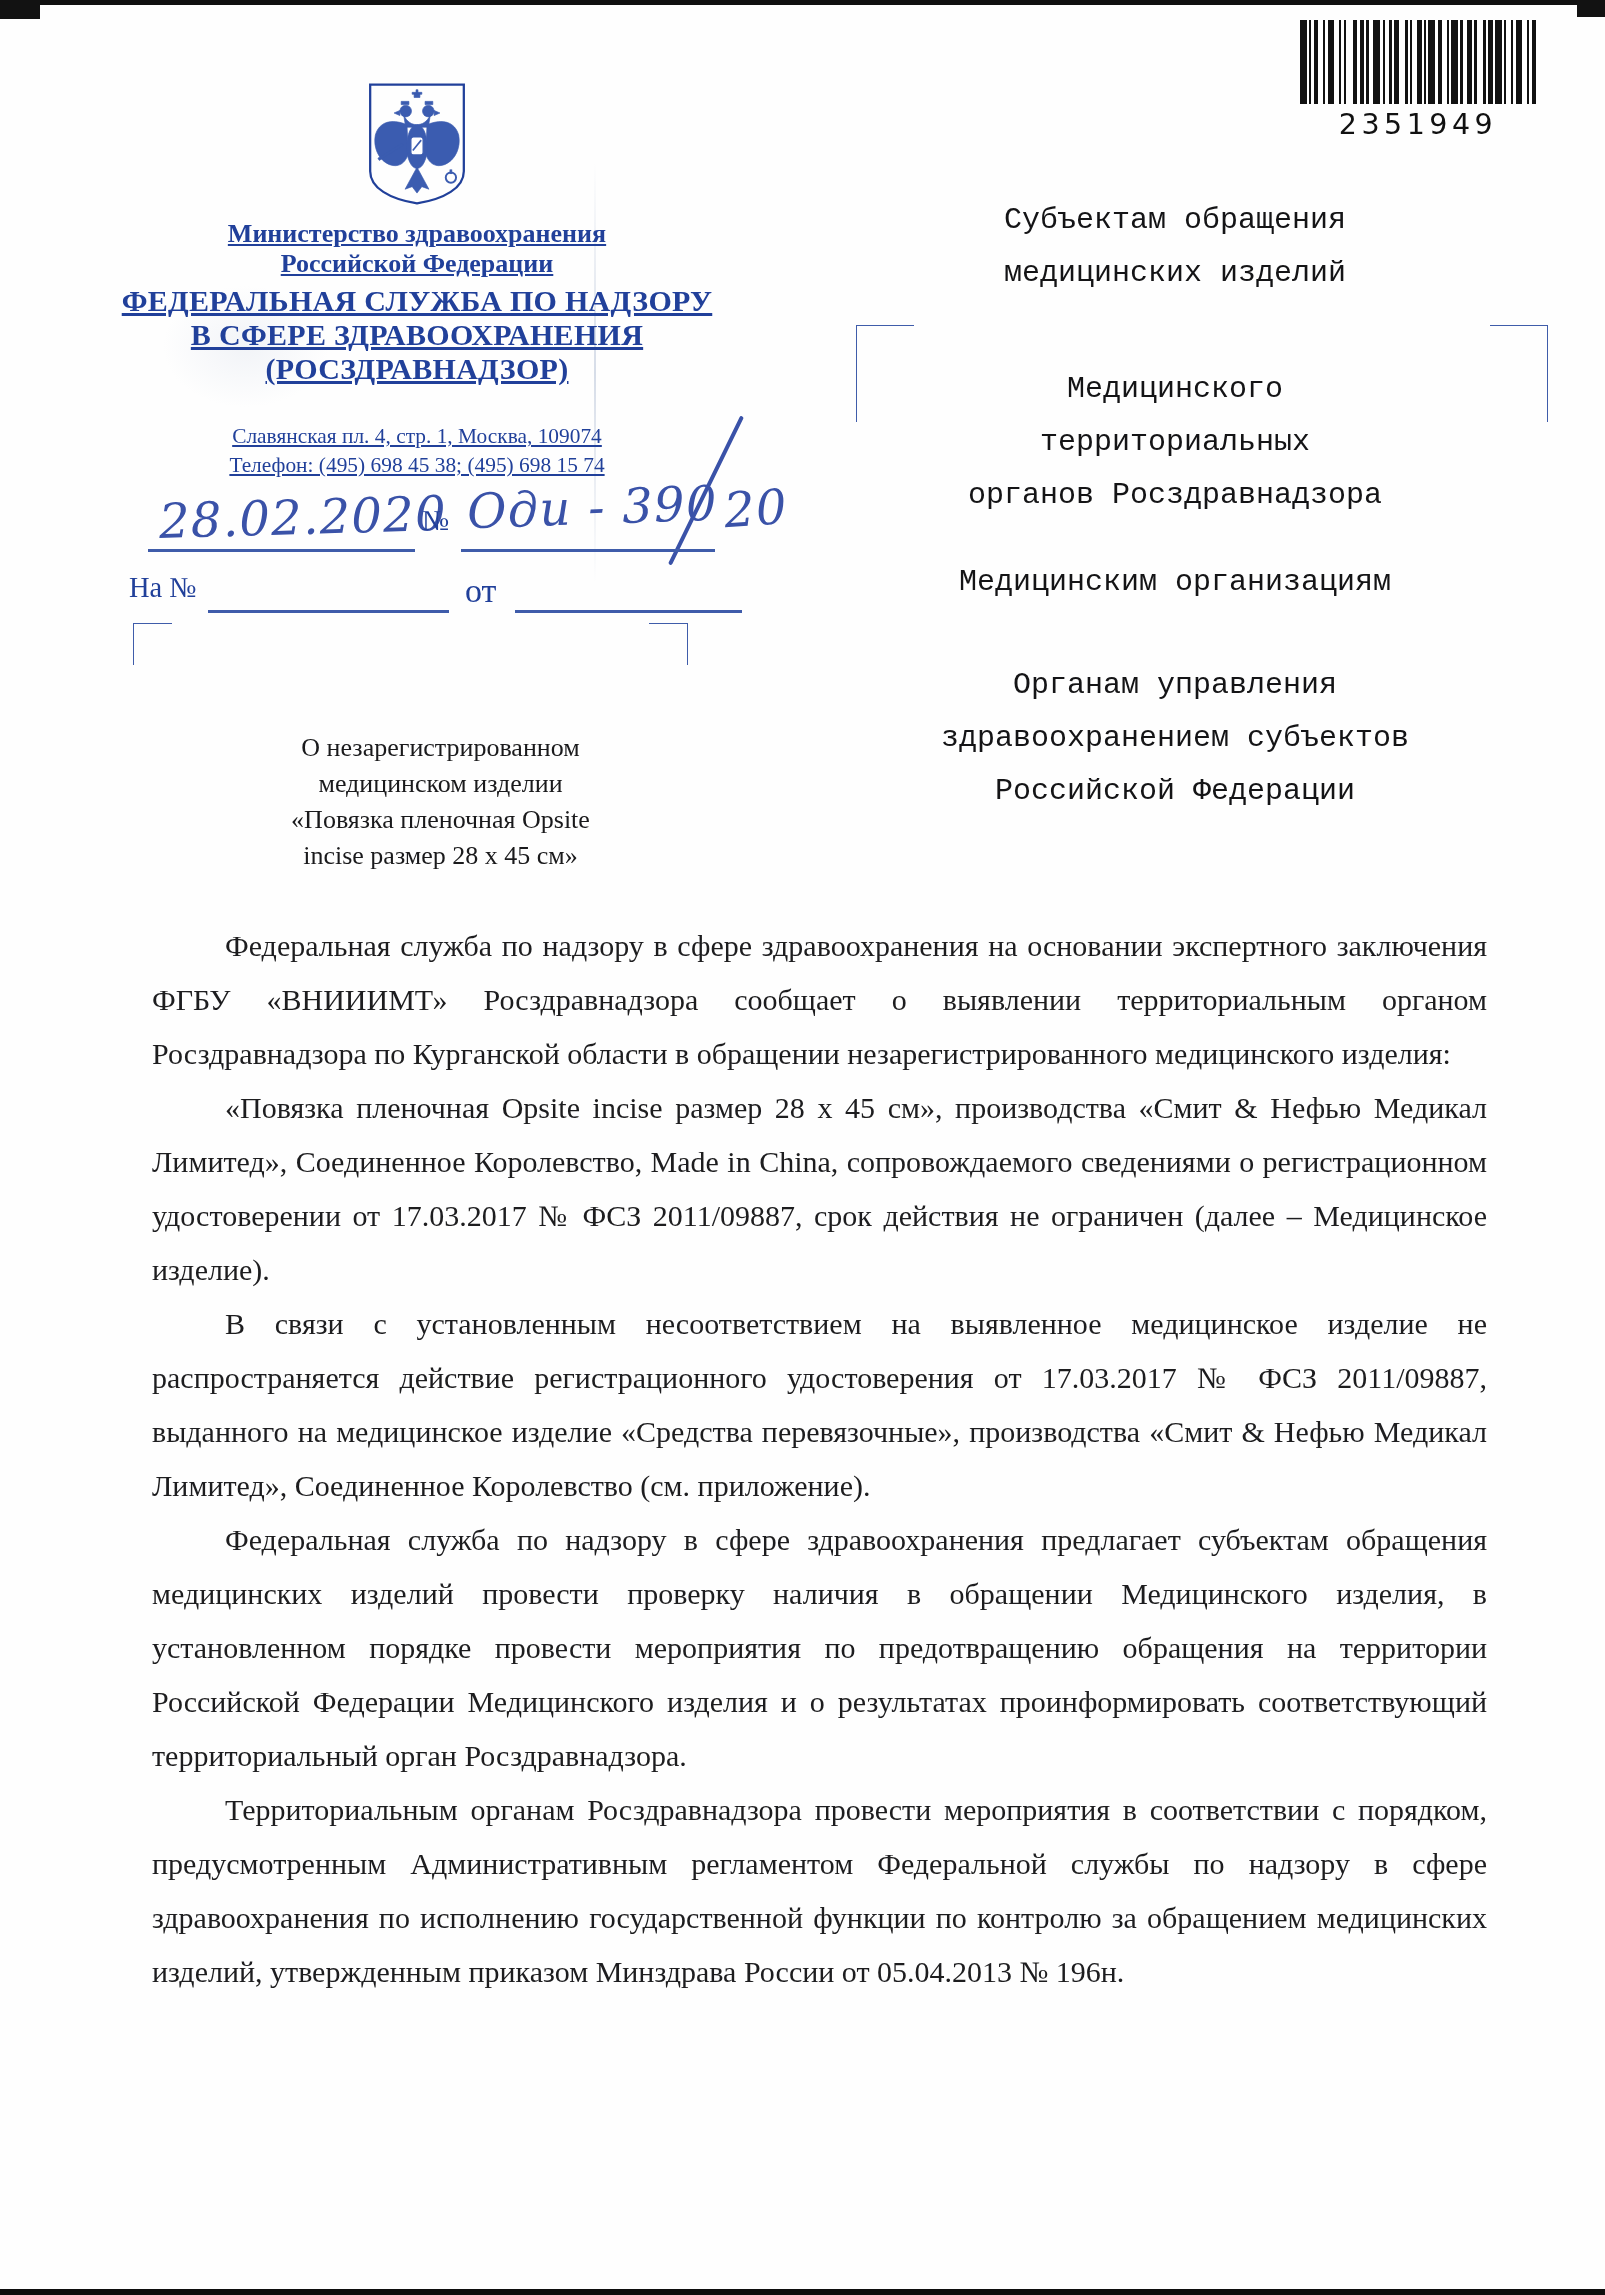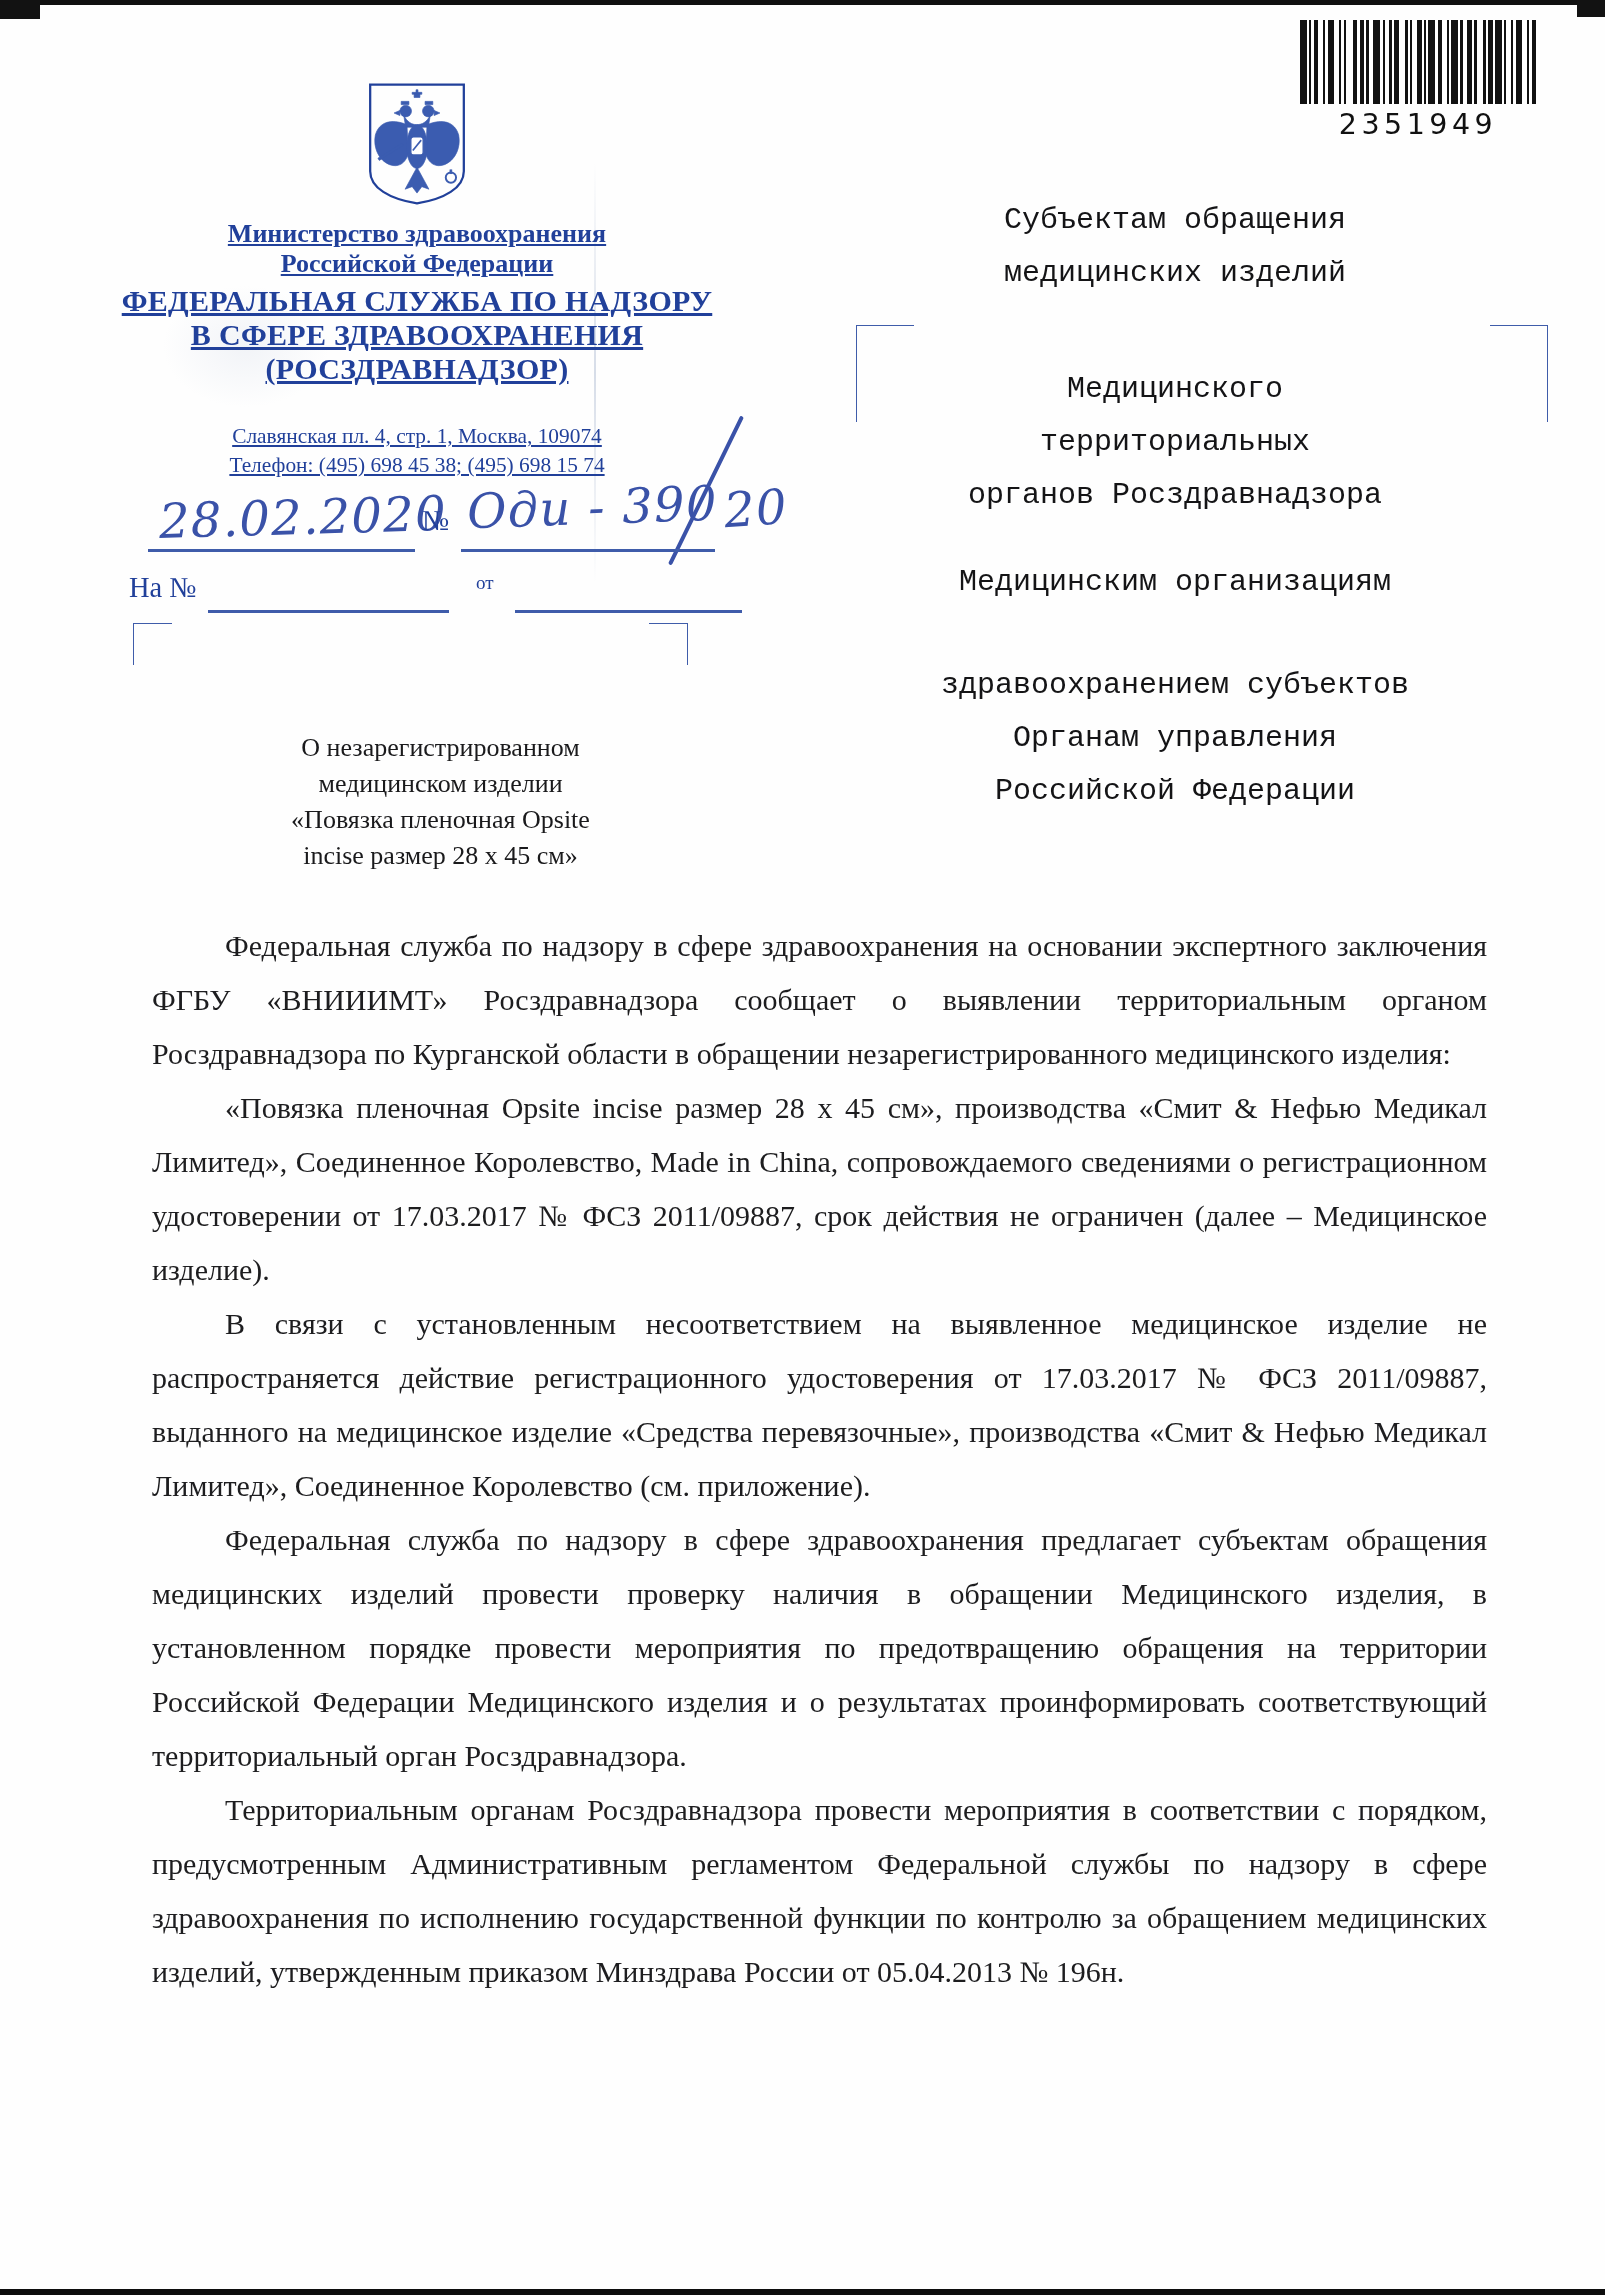--- a/index.html
+++ b/index.html
@@ -45,21 +45,21 @@
   .hw-number { position:absolute; left:467px; top:479px; font-size:48px; transform:rotate(-2deg); }
   .hw-20     { position:absolute; left:724px; top:480px; font-size:48px; transform:rotate(-4deg); }
   .hw-slash  { position:absolute; left:704px; top:408px; width:3.9px; height:165px;
                background:#3a52a8; border-radius:1.9px; transform:rotate(26deg); }
   .uline { position:absolute; height:2.6px; background:#3f5caa; }
   .u1 { left:148px; top:549px; width:267px; }
   .u2 { left:461px; top:549px; width:254px; }
   .u3 { left:208px; top:610px; width:241px; }
   .u4 { left:515px; top:610px; width:227px; }
   .reply-label { position:absolute; left:129px; top:572px; font-size:28.5px; color:#21409a; }
-  .from-label  { position:absolute; left:465px; top:572px; font-size:19px; color:#21409a;margin-left:11px; }
+  .from-label  { position:absolute; left:465px; top:572px; font-size:34px; color:#21409a; }
 
   
   .bkt { position:absolute; border:0 solid #3f5caa; }
   .bkt-tl { border-top-width:1.9px; border-left-width:1.9px; }
   .bkt-tr { border-top-width:1.9px; border-right-width:1.9px; }
   .bkt-low-l  { left:133px;  top:623px; width:38px; height:41px; }
   .bkt-low-r  { left:649px; top:623px; width:38px; height:41px; }
   .bkt-addr-l { left:856px; top:325px; width:57px; height:96px; }
   .bkt-addr-r { left:1490px; top:325px; width:57px; height:96px; }
 
@@ -238,22 +238,22 @@
     </div>
     <div class="addr-block addr-gap-2">
       <div>Медицинского</div>
       <div>территориальных</div>
       <div>органов Росздравнадзора</div>
     </div>
     <div class="addr-block addr-gap-3">
       <div>Медицинским организациям</div>
     </div>
     <div class="addr-block">
+      <div>Органам управления</div>
       <div>здравоохранением субъектов</div>
-      <div>Органам управления</div>
       <div>Российской Федерации</div>
     </div>
   </div>
 
   <div class="subject">
     <div>О незарегистрированном</div>
     <div>медицинском изделии</div>
     <div>«Повязка пленочная Opsite</div>
     <div>incise размер 28 х 45 см»</div>
   </div>

